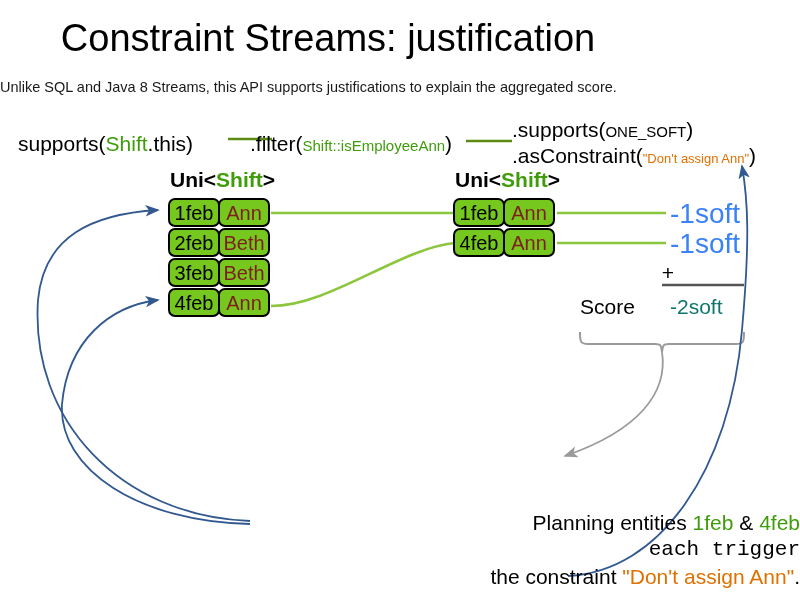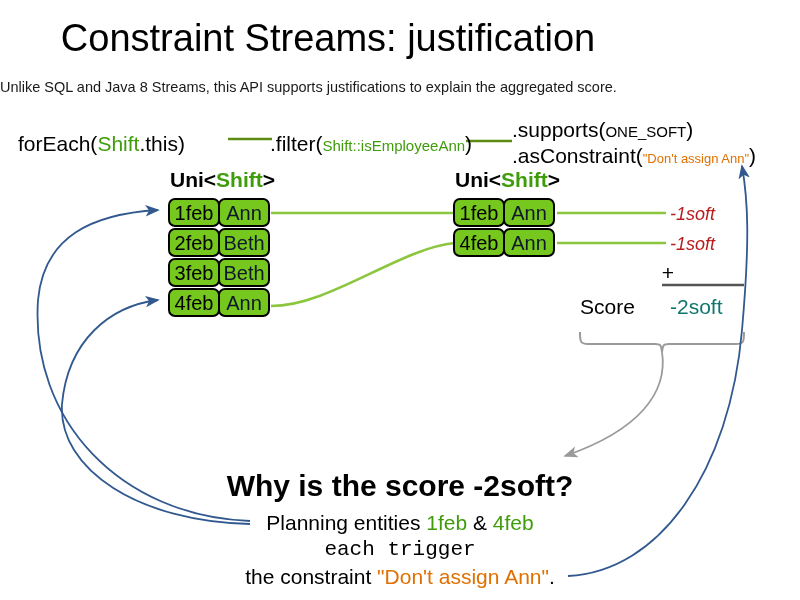--- a/index.html
+++ b/index.html
@@ -56,21 +56,21 @@
     font-size: 21px;
     line-height: 24px;
     white-space: nowrap;
     color: #000;
   }
   .code .green { color: #3f9c0a; }
   .code .orange { color: #e07000; }
   .code .sm { font-size: 15px; }
   .code .xs { font-size: 13px; }
   #code-foreach { left: 18px; top: 132px; }
-  #code-filter  { left: 250px; top: 132px; margin-left: 20px; }
+  #code-filter  { left: 250px; top: 132px; }
   #code-penalize { left: 512px; top: 118px; }
   #code-asconstraint { left: 512px; top: 144px; }
 
   
   .uni-label {
     position: absolute;
     font-size: 21px;
     line-height: 24px;
     white-space: nowrap;
     color: #000;
@@ -102,34 +102,33 @@
     box-sizing: border-box;
     padding: 0 3px;
   }
   .fact-cell.key {
     width: 52px;
     color: #000000;
     border-right-width: 2px;
   }
   .fact-cell.val {
     width: 52px;
-    color: #0f172a;
+    color: #7f1d1d;
     margin-left: -2px;
   }
   #table-left  { left: 168px; top: 198px; }
   #table-right { left: 453px; top: 198px; }
 
   
   .score-line {
     position: absolute;
-    font-size: 18px;
-    line-height: 24px;
-    white-space: nowrap;
-    color: #b91c1c;
-    font-style: italic;
+    font-size: 28px;
+    line-height: 24px;
+    white-space: nowrap;
+    color: #3b82f6;
   }
   #soft-1 { left: 670px; top: 202px; }
   #soft-2 { left: 670px; top: 232px; }
   #plus-sign {
     position: absolute;
     left: 648px; top: 262px;
     width: 40px;
     text-align: center;
     font-size: 21px;
     line-height: 22px;
@@ -161,21 +160,21 @@
     font-size: 30px;
     line-height: 36px;
     font-weight: bold;
     color: #000;
     white-space: nowrap;
   }
   .why-line {
     position: absolute;
     width: 800px;
     left: 0;
-    text-align: center;
+    text-align: right;
     font-size: 21px;
     line-height: 24px;
     white-space: nowrap;
     color: #000;
   }
   .why-line .green { color: #3f9c0a; }
   .why-line .orange { color: #e07000; }
   #why-line-1 { top: 511px; }
   #why-line-2 { top: 538px; font-family: Liberation Mono, monospace; }
   #why-line-3 { top: 565px; }
@@ -216,21 +215,21 @@
     <path d="M662,352 C668,392 640,430 565,456" stroke="#9a9a9a" stroke-width="1.8" fill="none" marker-end="url(#arrow-gray)"></path>
 
     <path d="M250,521 C120,516 30,420 38,300 C44,236 92,214 158,210" stroke="#31598f" stroke-width="1.8" fill="none" marker-end="url(#arrow-blue)"></path>
 
     <path d="M250,524 C140,522 58,470 62,404 C68,340 110,306 158,300" stroke="#31598f" stroke-width="1.8" fill="none" marker-end="url(#arrow-blue)"></path>
 
     <path d="M568,576 C660,572 730,470 742,330 C750,240 748,200 742,166" stroke="#31598f" stroke-width="1.8" fill="none" marker-end="url(#arrow-blue)"></path>
   </svg>
 
   <div class="code" id="code-foreach">
-    <span>forEach(</span><span class="green">Shift</span><span>.this)</span>
+    <span>supports(</span><span class="green">Shift</span><span>.this)</span>
   </div>
 
   <div class="code" id="code-filter">
     <span>.filter(</span><span class="green sm">Shift::isEmployeeAnn</span><span>)</span>
   </div>
 
   <div class="code" id="code-penalize">
     <span>.supports(</span><span class="sm">ONE_SOFT</span><span>)</span>
   </div>
 
@@ -275,21 +274,20 @@
       <div class="fact-cell val">Ann</div>
     </div>
   </div>
 
   <div class="score-line" id="soft-1">-1soft</div>
   <div class="score-line" id="soft-2">-1soft</div>
   <div id="plus-sign">+</div>
   <div id="score-label">Score</div>
   <div id="score-total">-2soft</div>
 
-  <div id="why-heading">Why is the score -2soft?</div>
 
   <div class="why-line" id="why-line-1">
     <span>Planning entities </span><span class="green">1feb</span><span> &amp; </span><span class="green">4feb</span>
   </div>
 
   <div class="why-line" id="why-line-2">each trigger</div>
 
   <div class="why-line" id="why-line-3">
     <span>the constraint </span><span class="orange">"Don't assign Ann"</span><span>.</span>
   </div>

